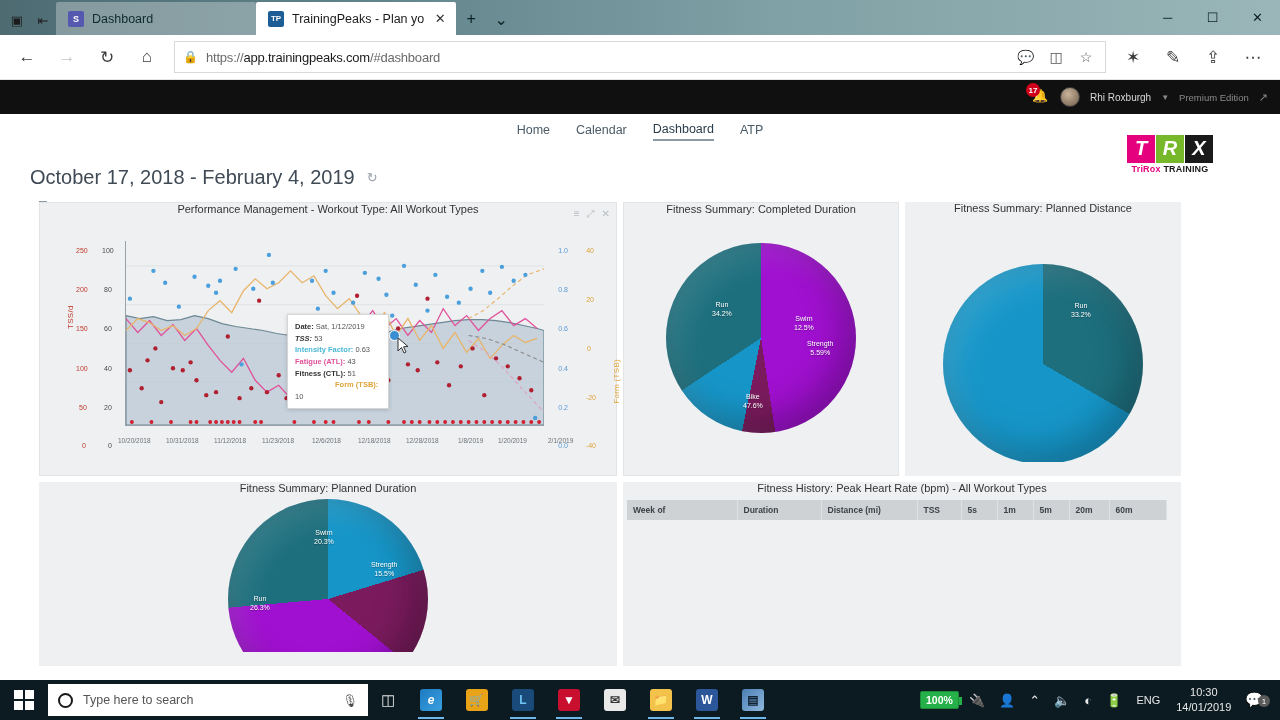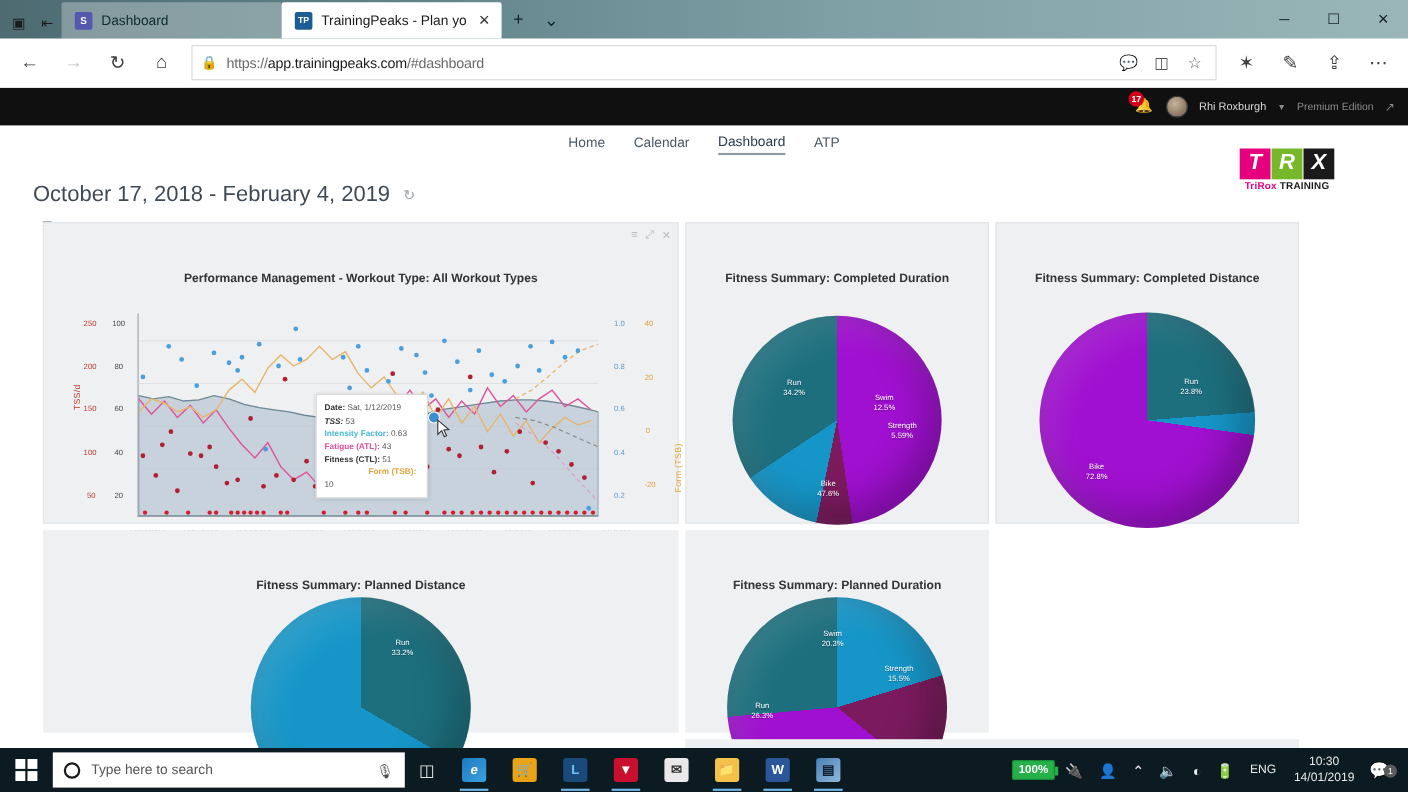--- a/index.html
+++ b/index.html
@@ -222,24 +222,23 @@
   .widget {
     background: #eef0f2;
     border: 1px solid #e2e5e7;
     position: relative;
     margin: 3px;
   }
   .widget.plain { background: #eef0f2; border: none; }
   .widget-title {
     text-align: center;
     font-size: 11px;
-    font-weight: bold;
+    font-weight: normal;
     color: #333;
-    padding-top: 16px;
-    margin-top: 28px;
+    padding-top: 0;
   }
   .widget-controls {
     position: absolute; right: 6px; top: 5px;
     display: flex; gap: 7px;
     color: #b6bcc1; font-size: 10px;
   }
 
   
   .pmc-body { position: relative; height: 235px; margin-top: 4px; }
   .pmc-plot {
@@ -740,38 +739,20 @@
             <div class="pie-lbl" style="left:141px;top:97px">
               <span>Strength</span><br><span>5.59%</span>
             </div>
             <div class="pie-lbl" style="left:77px;top:150px">
               <span>Bike</span><br><span>47.6%</span>
             </div>
           </div>
         </div>
       </div>
 
-      <div class="widget">
-        <div class="widget-title">Fitness Summary: Completed Distance</div>
-        <div class="pie-wrap">
-          <div class="pie" style="width:196px;height:196px;background:
-            conic-gradient(from 0deg,
-              #1d6f7e 0deg 85.7deg,
-              #1696c8 85.7deg 98deg,
-              #a010d0 98deg 360deg);
-            box-shadow: inset -12px -12px 34px rgba(0,0,0,0.28), inset 12px 12px 30px rgba(255,255,255,0.12);">
-            <div class="pie-lbl" style="left:128px;top:60px">
-              <span>Run</span><br><span>23.8%</span>
-            </div>
-            <div class="pie-lbl" style="left:42px;top:137px">
-              <span>Bike</span><br><span>72.8%</span>
-            </div>
-          </div>
-        </div>
-      </div>
 
       <div class="widget plain">
         <div class="widget-title">Fitness Summary: Planned Distance</div>
         <div class="pie-wrap" style="overflow:hidden">
           <div class="pie" style="width:200px;height:200px;margin-top:52px;background:
             conic-gradient(from 0deg,
               #1d6f7e 0deg 120deg,
               #1696c8 120deg 360deg);
             box-shadow: inset -12px -12px 36px rgba(0,0,0,0.26), inset 12px 12px 30px rgba(255,255,255,0.14);">
             <div class="pie-lbl" style="left:128px;top:38px">

